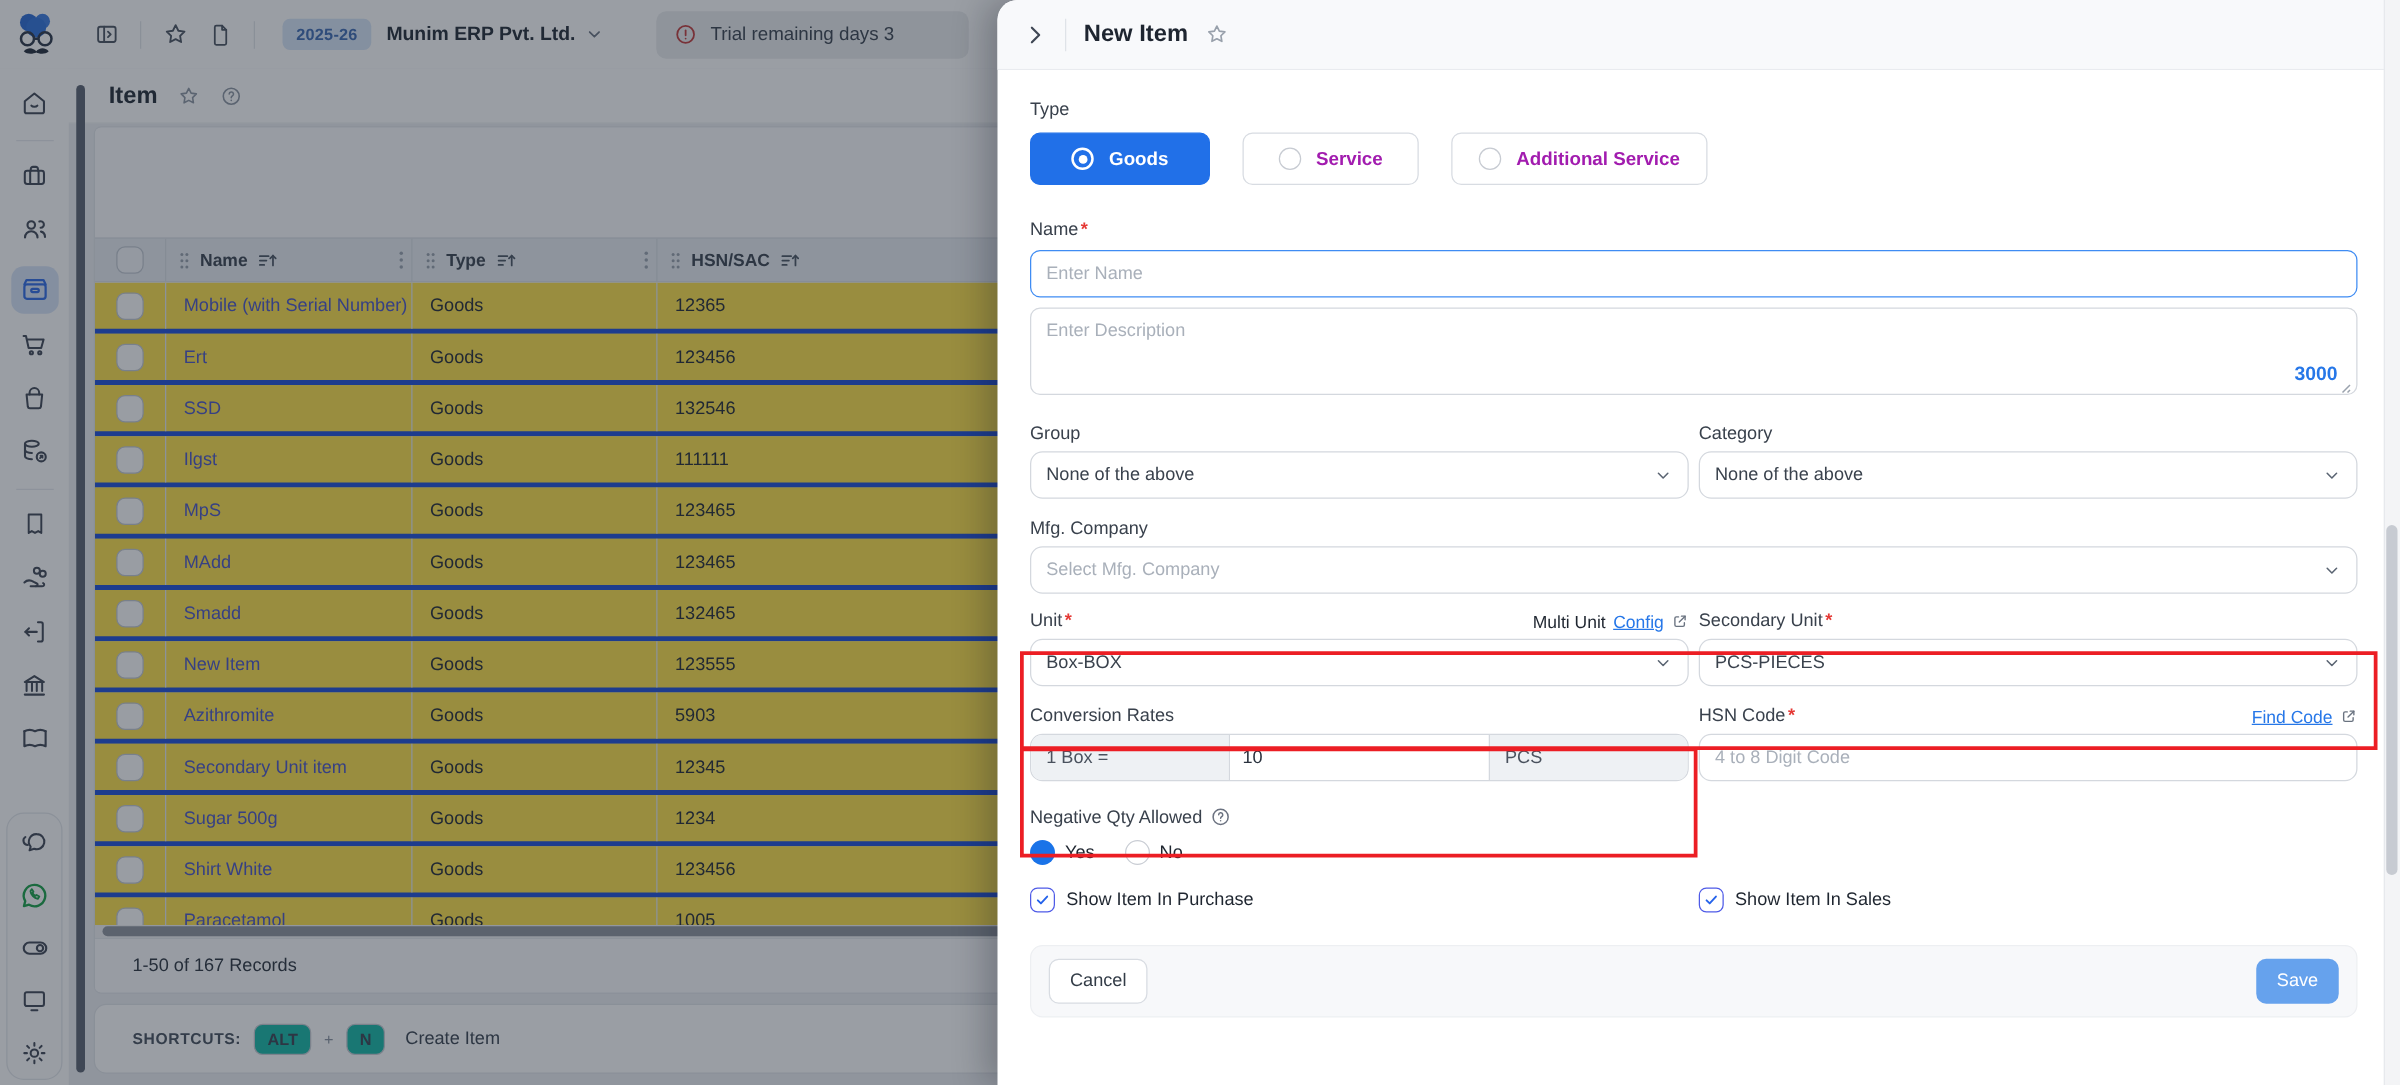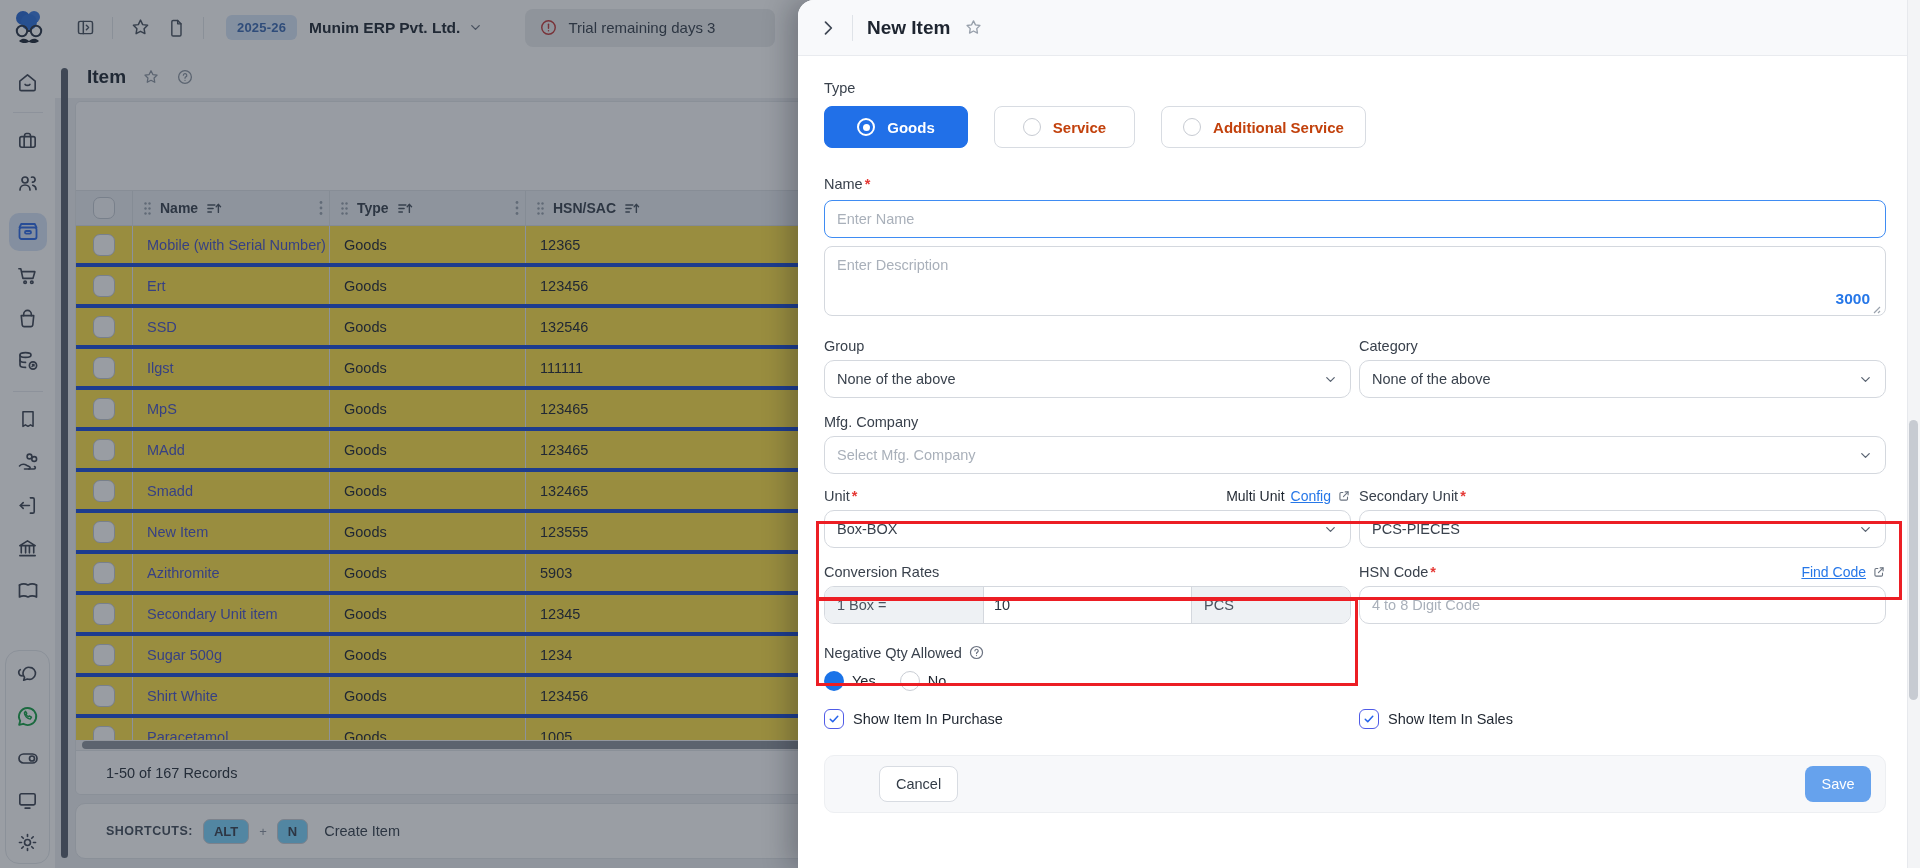--- a/index.html
+++ b/index.html
@@ -53,21 +53,21 @@
   .td-check { display:flex; align-items:center; justify-content:center; border-right:1px solid #E6E9EE; }
   .td.name a { color:#4A55C4; text-decoration:none; }
   .cbx { width:22px; height:22px; border:1.4px solid #C2C8D1; border-radius:7px; background:#FDFDFE; cursor:pointer; }
   .hscroll { position:relative; height:10px; background:#F2F3F5; }
   .hscroll .thumb { position:absolute; left:6px; top:1px; height:8px; width:1205px; background:#8E949D; border-radius:4px; }
   .records-bar { height:44px; display:flex; align-items:center; padding-left:30px; background:#FBFCFD;
                  border-top:1px solid #E2E5EA; font-size:14.5px; color:#2A323D; }
   .shortcuts-bar { margin-top:8px; width:1250px; height:56px; background:#fff; border:1px solid #E2E5EA; border-radius:10px;
                    display:flex; align-items:center; padding-left:30px; gap:10px; }
   .sc-label { font-size:12.5px; font-weight:700; color:#454F5C; letter-spacing:.5px; }
-  .kbd { border:1px solid #C8CDD4; border-radius:7px; background:#7dd3fc; padding:4px 10px;
+  .kbd { border:1px solid #C8CDD4; border-radius:7px; background:#14b8a6; padding:4px 10px;
          font-size:13px; font-weight:700; color:#3A4350; }
   .sc-plus { color:#8A93A0; font-size:13px; }
   .sc-action { font-size:14.5px; color:#39434F; margin-left:6px; }
 
   
   .overlay { position:absolute; inset:0; background:rgba(30,39,53,0.45); z-index:5; }
 
   
   .drawer { position:absolute; top:0; right:0; width:1122px; height:868px; background:#fff; z-index:10;
             border-radius:16px 0 0 0; box-shadow:-10px 0 26px rgba(10,16,28,0.25); }
@@ -75,21 +75,21 @@
                    display:flex; align-items:center; padding:0 20px; gap:14px; }
   .collapse-btn { color:#3F4754; display:flex; cursor:pointer; }
   .dh-divider { width:1px; height:26px; background:#DFE3E8; }
   .drawer-title { font-size:19px; font-weight:700; color:#1E2530; }
   .drawer-body { padding:24px 34px 0 26px; }
 
   .fld-label { font-size:14.5px; font-weight:500; color:#39414C; display:flex; align-items:center; gap:6px; }
   .req { color:#E53935; font-weight:700; }
   .type-row { display:flex; gap:26px; margin-top:10px; }
   .type-card { height:42px; border:1px solid #D8DCE2; border-radius:8px; display:flex; align-items:center;
-               justify-content:center; gap:12px; font-size:15px; font-weight:600; color:#c2410c; cursor:pointer; background:#fff; }
+               justify-content:center; gap:12px; font-size:15px; font-weight:600; color:#a21caf; cursor:pointer; background:#fff; }
   .type-card.w1 { width:144px; } .type-card.w2 { width:141px; } .type-card.w3 { width:205px; }
   .type-card.selected { background:#2170E8; border-color:#2170E8; color:#fff; font-weight:700; }
   .radio-o { width:18px; height:18px; border-radius:50%; border:1.5px solid #C7CBD2; background:#fff; }
   .radio-sel { width:18px; height:18px; border-radius:50%; border:2px solid #fff; position:relative; }
   .radio-sel::after { content:""; position:absolute; left:3.5px; top:3.5px; width:7px; height:7px; border-radius:50%; background:#fff; }
 
   .txt-input { width:100%; height:38px; border:1.6px solid #3F8CF3; border-radius:8px; padding:0 12px;
                font-size:14.5px; color:#2A323E; outline:none; font-family:"Liberation Sans",sans-serif; }
   .txt-input::placeholder, .area::placeholder, .hsn-input::placeholder, .conv-mid::placeholder { color:#A9B0BA; }
   .area-wrap { position:relative; margin-top:8px; }
@@ -120,21 +120,21 @@
   .dot-sel { width:20px; height:20px; border-radius:50%; background:#1A73E8; }
   .dot-o { width:20px; height:20px; border-radius:50%; border:1.5px solid #C9CDD4; background:#fff; }
   .check-row { margin-top:18px; }
   .chk { display:flex; align-items:center; gap:9px; font-size:14.5px; color:#1F2630; cursor:pointer; }
   .chk-box { width:20px; height:20px; border:1.6px solid #4F5BE7; border-radius:6px; background:#fff;
              display:flex; align-items:center; justify-content:center; }
 
   .drawer-footer { margin-top:26px; height:58px; background:#F7F8FA; border:1px solid #EDEFF2; border-radius:10px;
                    display:flex; align-items:center; justify-content:space-between; padding:0 14px; }
   .btn-cancel { height:36px; padding:0 16px; background:#fff; border:1px solid #D8DCE2; border-radius:8px;
-                font-size:14.5px; color:#333C47; cursor:pointer; font-family:"Liberation Sans",sans-serif;margin-left:40px; }
+                font-size:14.5px; color:#333C47; cursor:pointer; font-family:"Liberation Sans",sans-serif; }
   .btn-save { height:36px; width:66px; background:#66A2ED; border:none; border-radius:8px; color:#fff;
               font-size:14.5px; cursor:pointer; font-family:"Liberation Sans",sans-serif; }
 
   .red-box { position:absolute; border:3px solid #EC1E24; z-index:6; pointer-events:none; }
   .red-box.one { left:18px; top:521px; width:1086px; height:79px; }
   .red-box.two { left:18px; top:598px; width:542px; height:88px; }
 
   .drawer-scrollbar { position:absolute; right:0; top:0; bottom:0; width:13px; background:#F3F4F6; border-left:1px solid #E7E9ED; }
   .drawer-scrollbar .thumb { position:absolute; right:2px; top:420px; width:9px; height:280px; background:#C7CBD2; border-radius:5px; }
 

